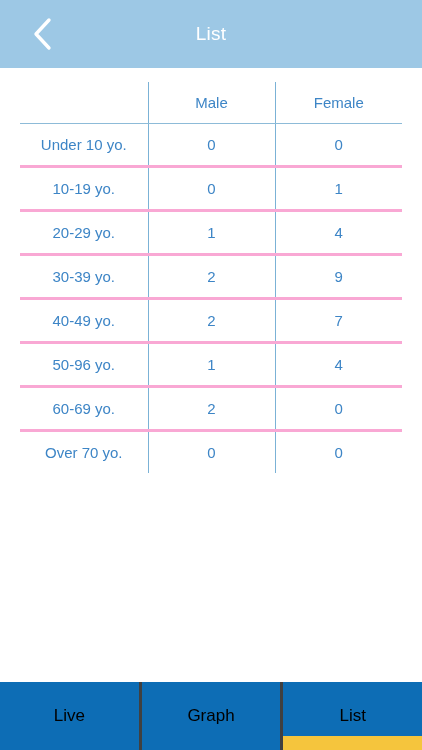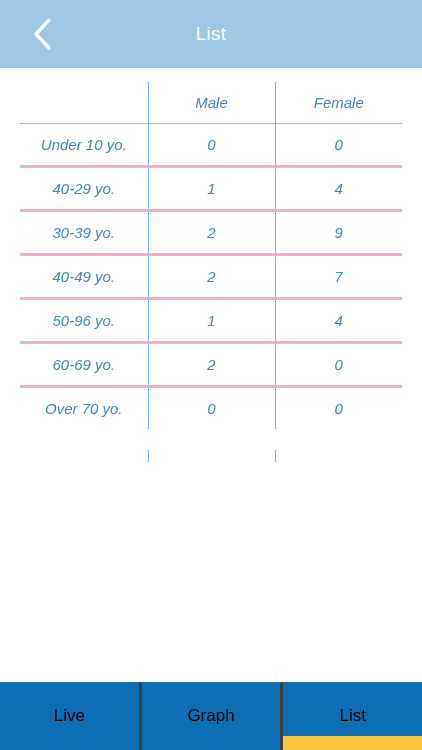--- a/index.html
+++ b/index.html
@@ -22,21 +22,21 @@
   }
   .back-btn {
     position:absolute; left:14px; top:0; height:68px; width:56px;
     display:flex; align-items:center; justify-content:center;
     cursor:pointer; background:transparent; border:none;
   }
   .back-btn svg { display:block; }
 
   
   .table-wrap {
-    position:absolute; left:20px; top:82px; width:382px;font-style:italic;
+    position:absolute; left:20px; top:82px; width:382px;
   }
   table.data-table {
     width:382px; border-collapse:collapse; table-layout:fixed;
   }
   table.data-table col.c-label { width:128px; }
   table.data-table col.c-male  { width:127px; }
   table.data-table col.c-female{ width:127px; }
 
   table.data-table th, table.data-table td {
     height:41px; line-height:41px; padding:0;
@@ -105,21 +105,26 @@
           <th class="col-female">Female</th>
         </tr>
       </thead>
       <tbody>
         <tr>
           <td>Under 10 yo.</td>
           <td class="col-male">0</td>
           <td class="col-female">0</td>
         </tr>
         <tr>
-          <td>40-29 yo.</td>
+          <td>10-19 yo.</td>
+          <td class="col-male">0</td>
+          <td class="col-female">1</td>
+        </tr>
+        <tr>
+          <td>20-29 yo.</td>
           <td class="col-male">1</td>
           <td class="col-female">4</td>
         </tr>
         <tr>
           <td>30-39 yo.</td>
           <td class="col-male">2</td>
           <td class="col-female">9</td>
         </tr>
         <tr>
           <td>40-49 yo.</td>

